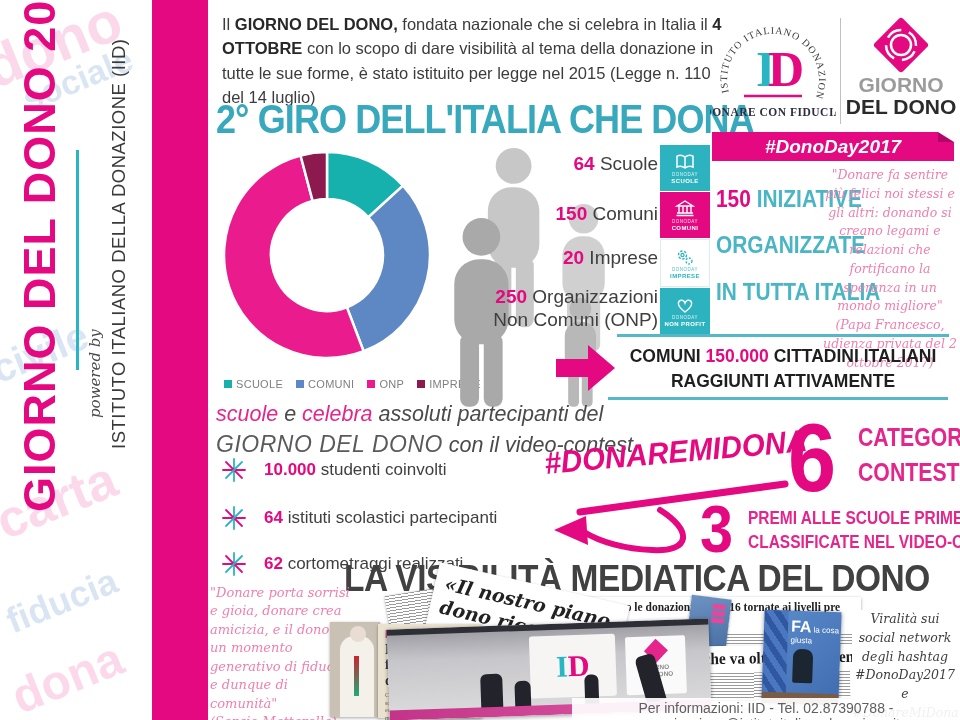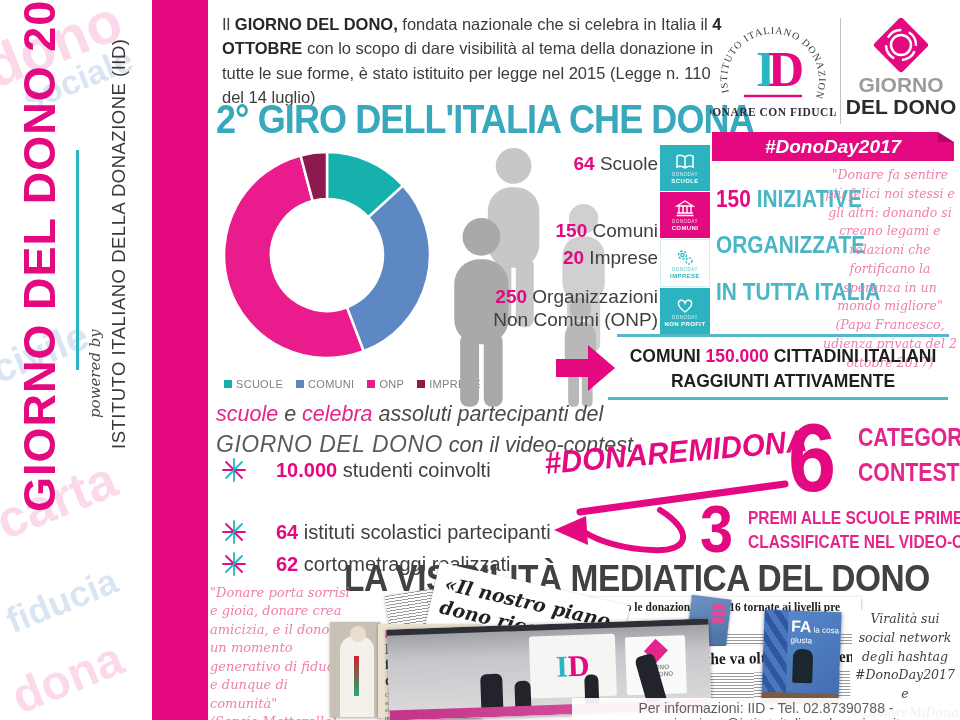--- a/index.html
+++ b/index.html
@@ -69,21 +69,21 @@
   .tline{background:#55b8c9;height:3px;}
   .reach{left:610px;top:344px;width:346px;text-align:center;font-size:17.5px;font-weight:700;color:#1f1f1f;line-height:1.4;}
   .reach .v{color:#e40980;}
   .arrow-right{left:556px;top:342px;}
 
   
   .protag{left:216px;top:400px;font-size:21.5px;font-style:italic;color:#4a4a4a;line-height:1.35;white-space:nowrap;}
   .protag .hl{color:#e4258c;}
   .protag .caps{font-size:23px;letter-spacing:0.5px;color:#5a5a5a;}
 
-  .bullet{position:absolute;display:flex;align-items:center;gap:30px;font-size:20px;color:#3f3f3f;white-space:nowrap;}
+  .bullet{position:absolute;display:flex;align-items:center;gap:18px;font-size:17px;color:#3f3f3f;white-space:nowrap;}
   .bullet .v{color:#e40980;font-weight:700;}
 
   .hashtag{left:543px;top:446px;font-size:31px;font-weight:800;font-style:italic;color:#e40980;
            transform:rotate(-5deg) scaleX(0.95);transform-origin:left top;white-space:nowrap;}
   .hash-arrow{left:540px;top:472px;}
 
   .big-num{color:#e40980;font-weight:600;line-height:1;transform:scaleX(0.9);transform-origin:left top;}
   .num6{left:788px;top:410px;font-size:96px;}
   .num3{left:700px;top:496px;font-size:66px;}
   .contest-lines{left:858px;top:420px;font-size:25px;font-weight:700;color:#e4258c;line-height:1.38;
@@ -231,21 +231,21 @@
       </g>
     </defs>
     <use href="#person" transform="translate(42,2) scale(1.12)" fill="#c7c7c7"></use>
     <use href="#person" transform="translate(118,58) scale(0.92)" fill="#d0d0d0"></use>
     <use href="#person" transform="translate(8,72) scale(1.18)" fill="#a9a9a9"></use>
     <use href="#person" transform="translate(122,152) scale(0.68)" fill="#b8b8b8"></use>
   </svg>
 
   <div class="stats abs">
     <div class="stat-row" style="top:3px;"><span class="v">64</span> <span>Scuole</span></div>
-    <div class="stat-row" style="top:53px;margin-top:17px;"><span class="v">150</span> <span>Comuni</span></div>
+    <div class="stat-row" style="top:53px;"><span class="v">150</span> <span>Comuni</span></div>
     <div class="stat-row" style="top:97px;"><span class="v">20</span> <span>Imprese</span></div>
     <div class="stat-row" style="top:136px;line-height:1.2;"><span class="v">250</span> <span>Organizzazioni</span><br><span>Non Comuni (ONP)</span></div>
   </div>
 
   <div class="badges abs">
     <div class="badge" style="background: rgb(44, 179, 191); color: rgb(255, 255, 255);">
       <svg width="20" height="18" viewBox="0 0 20 18">
           <path d="M10 4 C7.5 2,4 2,2 3.2 V14 C4 13,7.5 13,10 15 C12.5 13,16 13,18 14 V3.2 C16 2,12.5 2,10 4 Z M10 4 V15" fill="none" stroke="currentColor" stroke-width="1.5"></path>
         </svg>
       <span class="brand">DONODAY</span>
@@ -303,21 +303,21 @@
     <svg width="24" height="24" viewBox="0 0 24 24">
         <g stroke-width="1.8" stroke-linecap="round">
           <line x1="12" y1="1" x2="12" y2="23" stroke="#2ab5c5"></line>
           <line x1="1" y1="12" x2="23" y2="12" stroke="#e40980"></line>
           <line x1="4" y1="4" x2="20" y2="20" stroke="#e40980"></line>
           <line x1="20" y1="4" x2="4" y2="20" stroke="#2ab5c5"></line>
         </g>
       </svg>
     <span><span class="v">10.000</span><span> studenti coinvolti</span></span>
   </div>
-  <div class="bullet" style="left:222px;top:520px;">
+  <div class="bullet" style="left:222px;top:506px;">
     <svg width="24" height="24" viewBox="0 0 24 24">
         <g stroke-width="1.8" stroke-linecap="round">
           <line x1="12" y1="1" x2="12" y2="23" stroke="#2ab5c5"></line>
           <line x1="1" y1="12" x2="23" y2="12" stroke="#e40980"></line>
           <line x1="4" y1="4" x2="20" y2="20" stroke="#e40980"></line>
           <line x1="20" y1="4" x2="4" y2="20" stroke="#2ab5c5"></line>
         </g>
       </svg>
     <span><span class="v">64</span><span> istituti scolastici partecipanti</span></span>
   </div>

